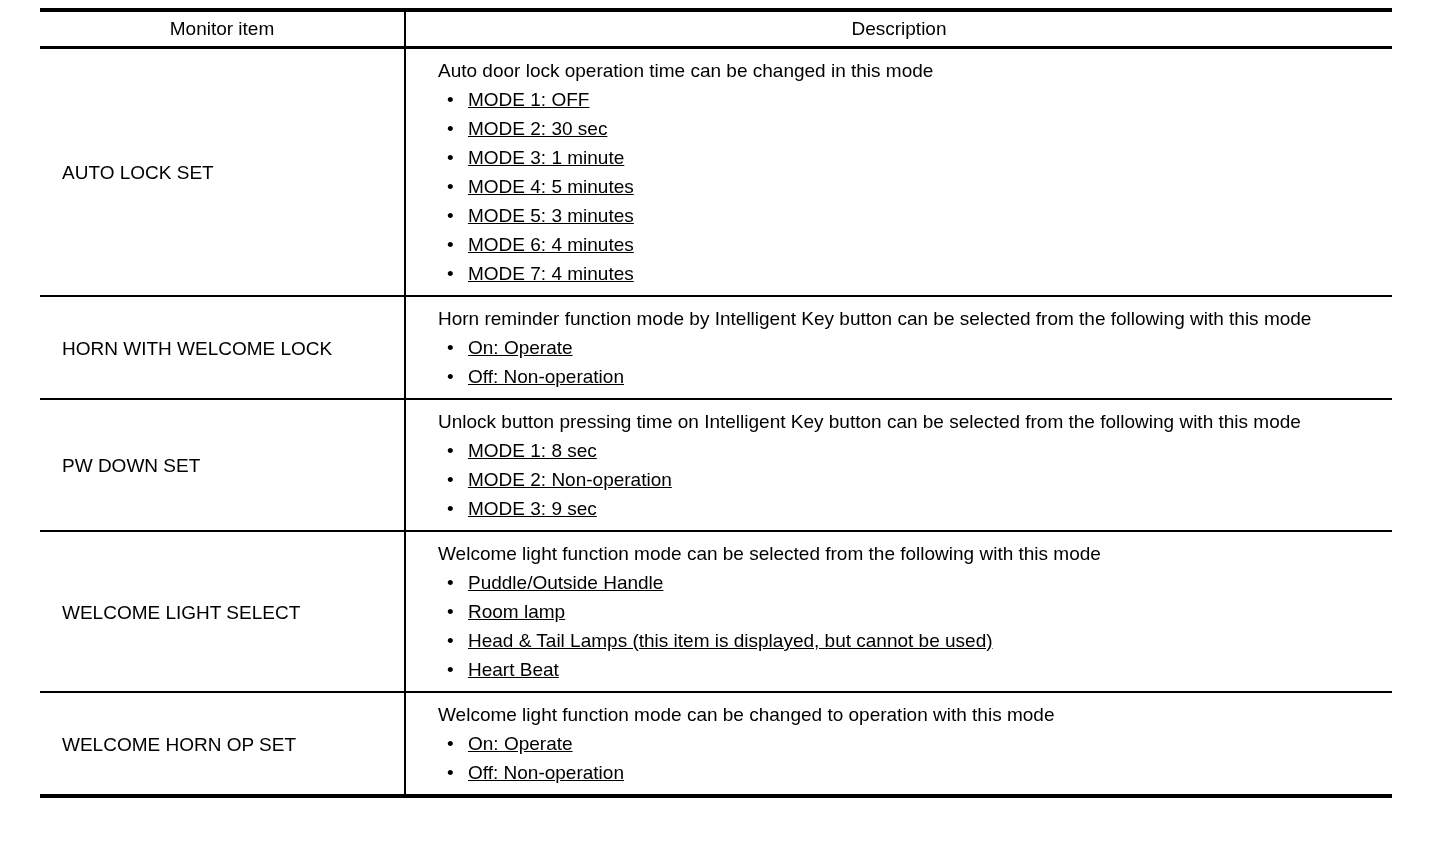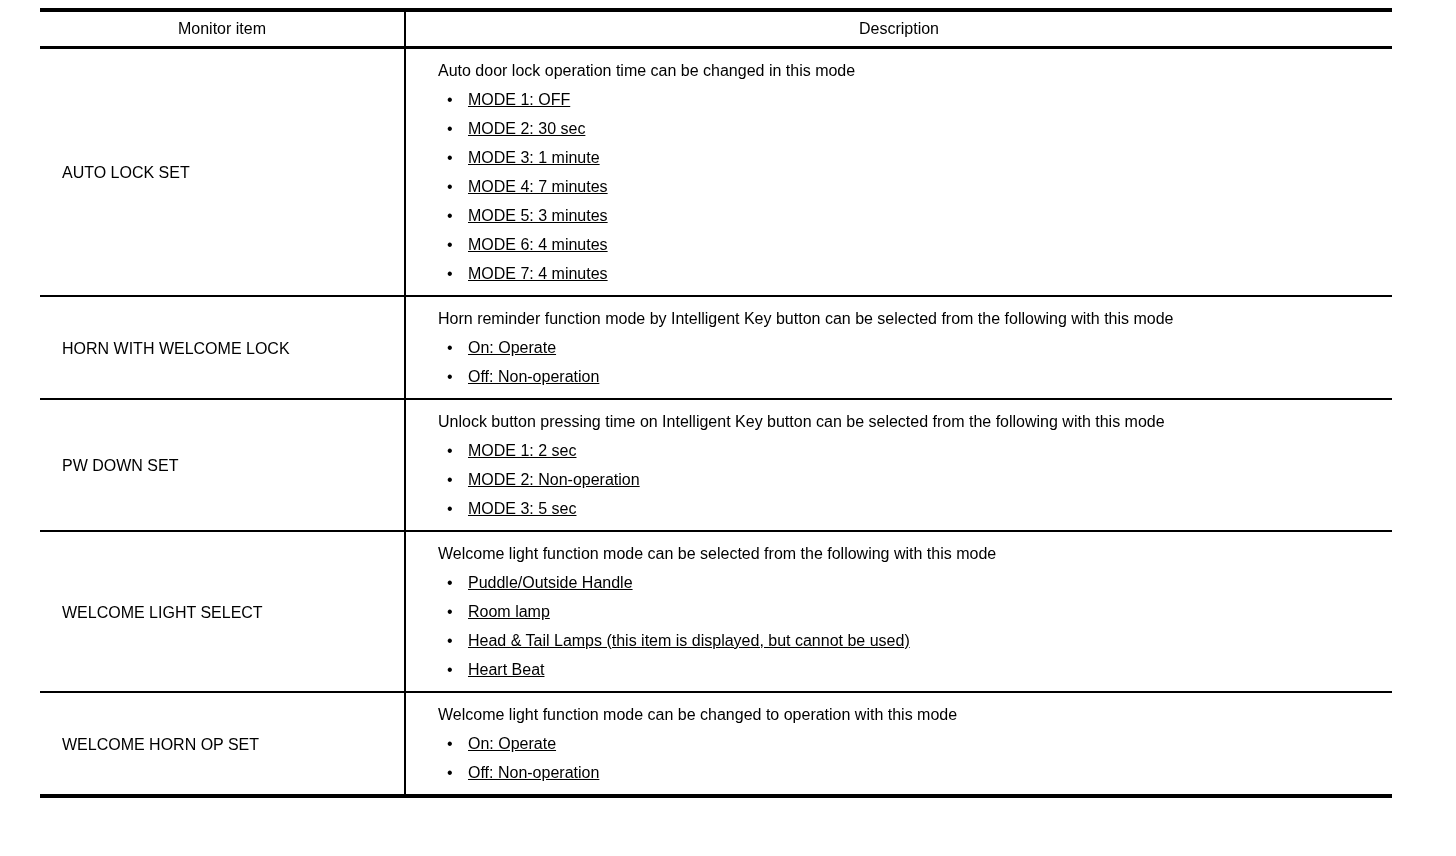--- a/index.html
+++ b/index.html
@@ -17,21 +17,21 @@
   }
   table.doc-table {
     position: absolute;
     left: 40px;
     top: 8px;
     width: 1352px;
     border-collapse: collapse;
     table-layout: fixed;
     border-top: 4px solid #000;
     border-bottom: 4px solid #000;
-    font-size: 16px;
+    font-size: 19px;
     line-height: 29px;
   }
   col.col-item { width: 365px; }
   thead th {
     font-weight: normal;
     text-align: center;
     height: 37px;
     border-bottom: 3px solid #000;
     padding: 0;
   }
@@ -85,21 +85,21 @@
     <tr>
       <td class="item-cell">
         <span>AUTO LOCK SET</span>
       </td>
       <td class="desc-cell">
         <div class="intro">Auto door lock operation time can be changed in this mode</div>
         <ul class="bullets">
             <li>MODE 1: OFF</li>
             <li>MODE 2: 30 sec</li>
             <li>MODE 3: 1 minute</li>
-            <li>MODE 4: 7 minutes</li>
+            <li>MODE 4: 5 minutes</li>
             <li>MODE 5: 3 minutes</li>
             <li>MODE 6: 4 minutes</li>
             <li>MODE 7: 4 minutes</li>
           </ul>
       </td>
     </tr>
     <tr>
       <td class="item-cell">
         <span>HORN WITH WELCOME LOCK</span>
       </td>
@@ -111,23 +111,23 @@
           </ul>
       </td>
     </tr>
     <tr>
       <td class="item-cell">
         <span>PW DOWN SET</span>
       </td>
       <td class="desc-cell">
         <div class="intro">Unlock button pressing time on Intelligent Key button can be selected from the following with this mode</div>
         <ul class="bullets">
-            <li>MODE 1: 2 sec</li>
+            <li>MODE 1: 8 sec</li>
             <li>MODE 2: Non-operation</li>
-            <li>MODE 3: 5 sec</li>
+            <li>MODE 3: 9 sec</li>
           </ul>
       </td>
     </tr>
     <tr>
       <td class="item-cell">
         <span>WELCOME LIGHT SELECT</span>
       </td>
       <td class="desc-cell">
         <div class="intro">Welcome light function mode can be selected from the following with this mode</div>
         <ul class="bullets">

